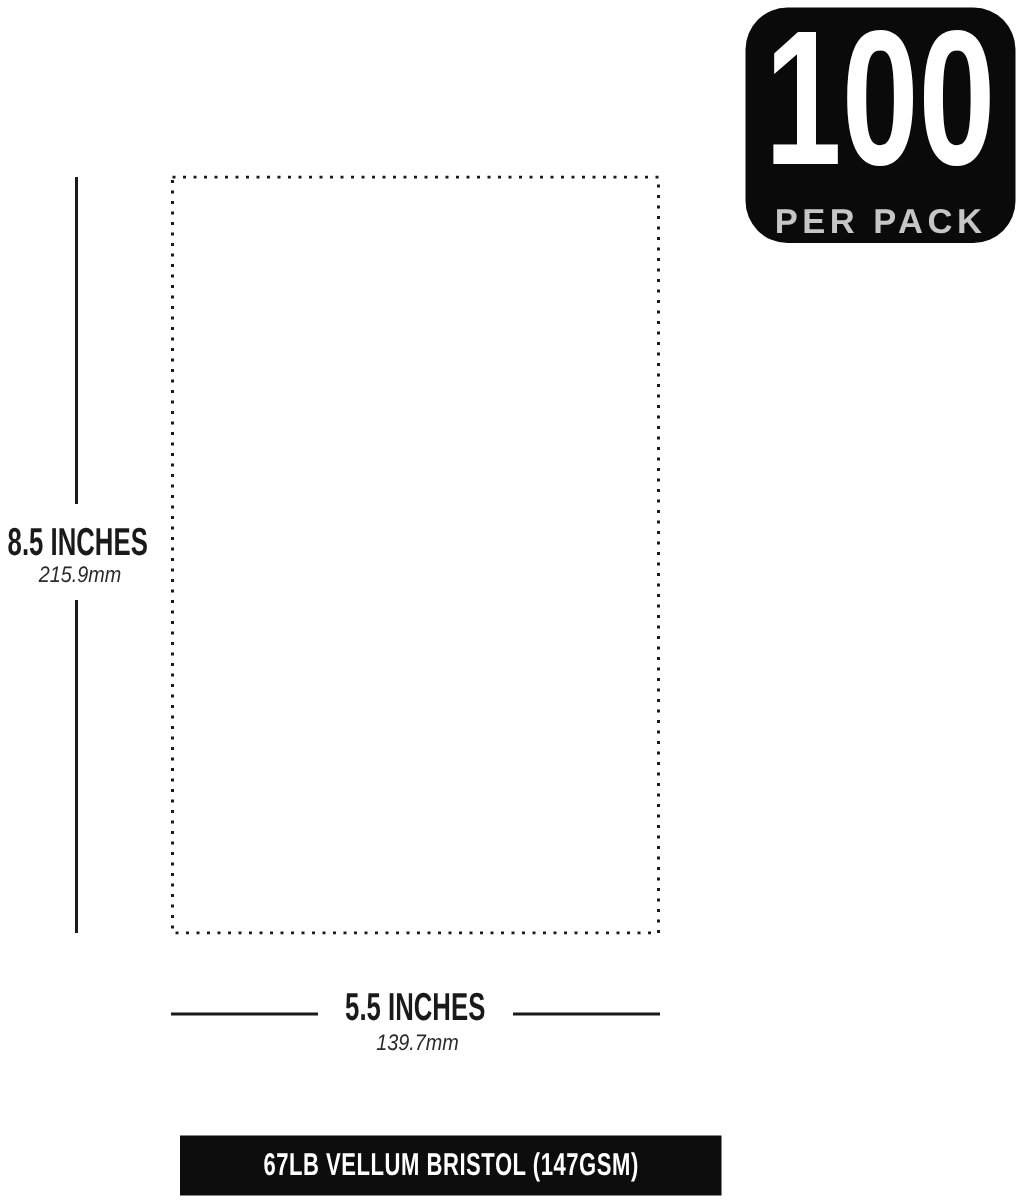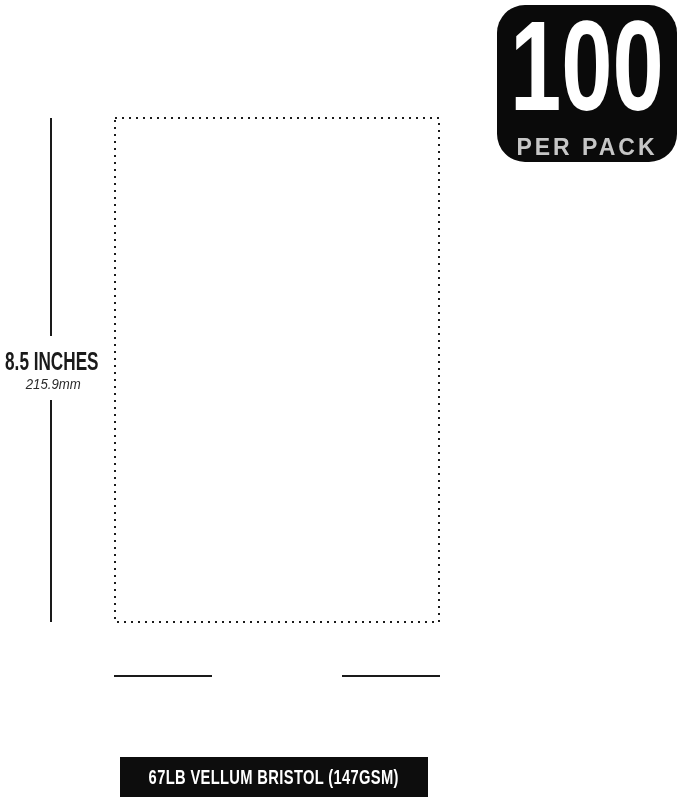--- a/index.html
+++ b/index.html
@@ -83,21 +83,21 @@
 
   .height-primary { left: -48px; top: 348px; }
   .height-secondary { left: -47px; top: 376px; }
   .width-primary { left: 177px; top: 658px; }
   .width-secondary { left: 178px; top: 688px; }
 
   
   .footer-bar {
     position: absolute;
     left: 120px; top: 757px;
-    width: 308px; height: 40px;
+    width: 361px; height: 40px;
     background: #0d0d0d;
     display: flex;
     align-items: center;
     justify-content: center;
   }
   .footer-text {
     color: #ffffff;
     font-size: 21px;
     font-weight: bold;
     letter-spacing: 0.5px;
@@ -126,18 +126,24 @@
   <div class="dim-primary height-primary">
     <span class="cond">8.5 INCHES</span>
   </div>
   <div class="dim-secondary height-secondary">
     <span class="cond-soft">215.9mm</span>
   </div>
 
   <div class="dim-line hline hline-left"></div>
   <div class="dim-line hline hline-right"></div>
 
+  <div class="dim-primary width-primary">
+    <span class="cond">5.5 INCHES</span>
+  </div>
+  <div class="dim-secondary width-secondary">
+    <span class="cond-soft">139.7mm</span>
+  </div>
 
   <div class="footer-bar">
     <span class="footer-text">67LB VELLUM BRISTOL (147GSM)</span>
   </div>
 
 </div>
 
 </body></html>

